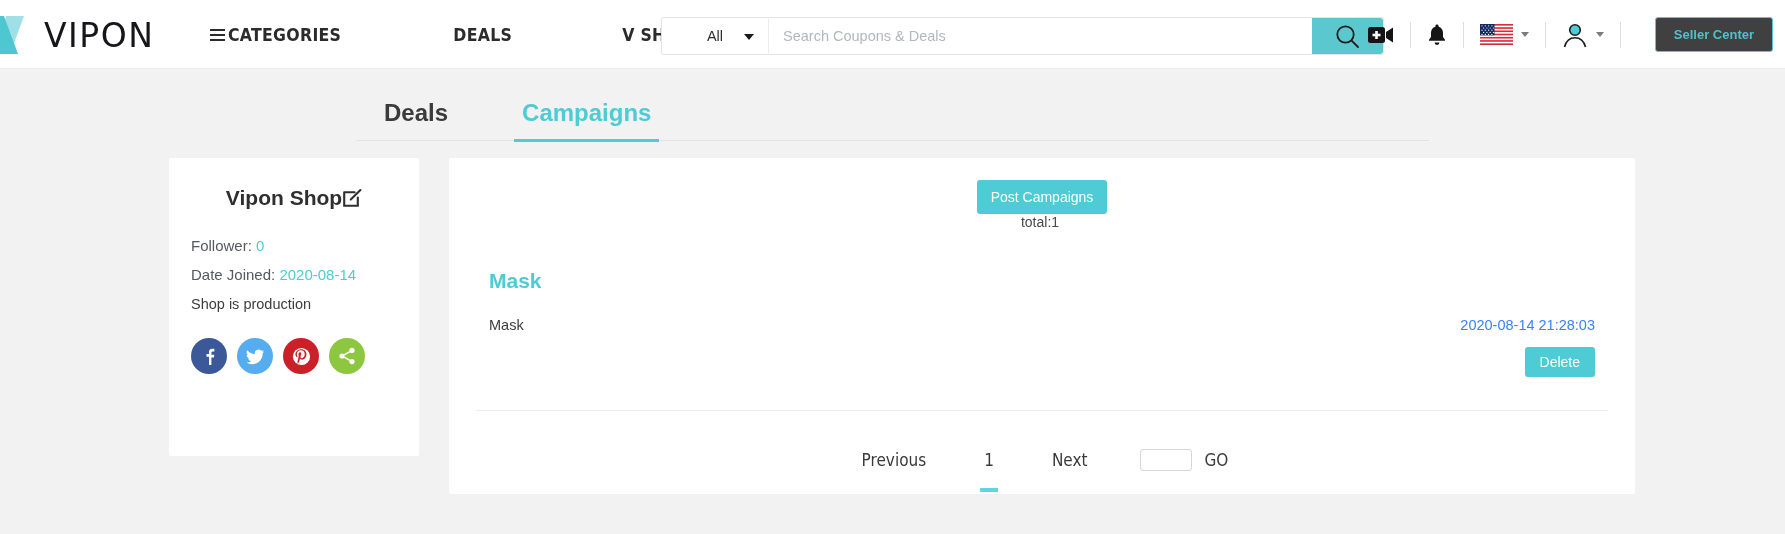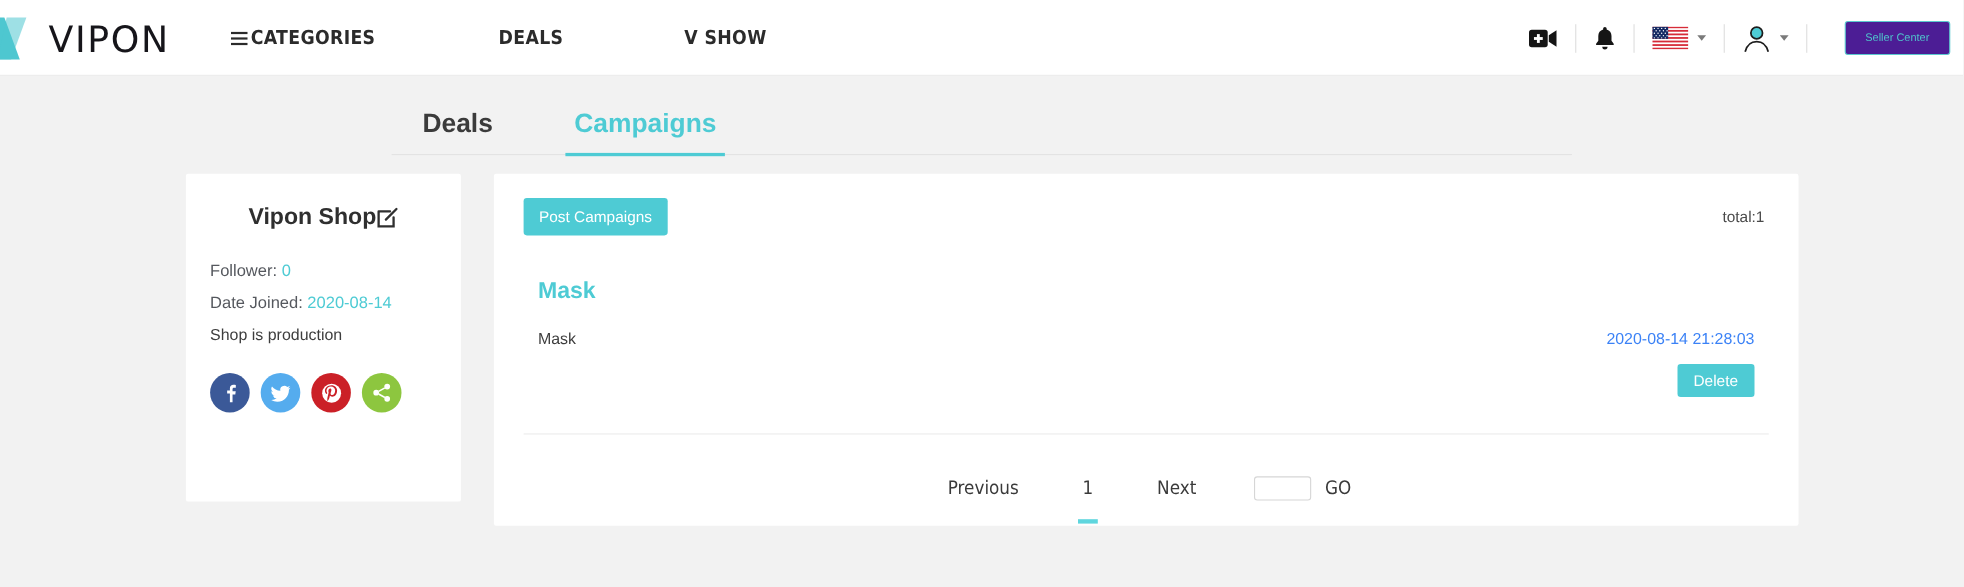--- a/index.html
+++ b/index.html
@@ -158,27 +158,28 @@
   .caret-sm {
     width: 0; height: 0;
     border-left: 4.5px solid transparent;
     border-right: 4.5px solid transparent;
     border-top: 5.5px solid #7a7a7a;
     margin-left: 8px;
   }
   .seller-btn {
     border: 1px solid #5bc8cf;
     color: #4fc1cb;
-    background: #4c1d95;
-    font-size: 10px;
+    background: #404040;
+    font-size: 13px;
     padding: 9px 18px;
     border-radius: 3px;
     margin-left: 18px;
     cursor: pointer;
     white-space: nowrap;
+    font-weight: bold;
   }
 
   
   .tabs-wrap {
     width: 1785px;
     padding-top: 30px;
     display: flex;
     justify-content: center;
   }
   .tabs {
@@ -280,20 +281,21 @@
     background: #fff;
     border-radius: 2px;
     padding: 22px 27px 20px 27px;
     min-height: 302px;
     position: relative;
   }
   .main-top {
     display: flex;
     align-items: center;
     justify-content: space-between;
+    flex-direction: column;
   }
   .post-btn {
     background: #4ecbd4;
     color: #fff;
     border: none;
     font-size: 14px;
     padding: 9px 14px;
     border-radius: 3px;
     cursor: pointer;
     font-family: "Liberation Sans", sans-serif;
@@ -410,20 +412,33 @@
       <span>CATEGORIES</span>
     </div>
     <div class="nav-item nav-deals">
       <span>DEALS</span>
     </div>
     <div class="nav-item">
       <span>V SHOW</span>
     </div>
   </div>
 
+  <div class="searchbar">
+    <div class="search-cat">
+      <span>All</span>
+      <span class="caret"></span>
+    </div>
+    <input class="search-input" type="text" placeholder="Search Coupons &amp; Deals" style="">
+    <button class="search-btn">
+      <svg width="27" height="27" viewBox="0 0 27 27">
+        <circle cx="11.5" cy="11.5" r="8.2" fill="none" stroke="#1d1d1d" stroke-width="1.8"></circle>
+        <line x1="17.6" y1="17.6" x2="24" y2="24" stroke="#1d1d1d" stroke-width="1.8" stroke-linecap="round"></line>
+      </svg>
+    </button>
+  </div>
 
   <div class="header-icons">
     <div class="hi">
       <svg width="26" height="20" viewBox="0 0 26 20">
         <rect x="0" y="2" width="17" height="16" rx="2.5" fill="#151515"></rect>
         <polygon points="18,7 25,2.5 25,17.5 18,13" fill="#151515"></polygon>
         <rect x="7.2" y="6" width="2.6" height="8" fill="#fff"></rect>
         <rect x="4.5" y="8.7" width="8" height="2.6" fill="#fff"></rect>
       </svg>
     </div>

